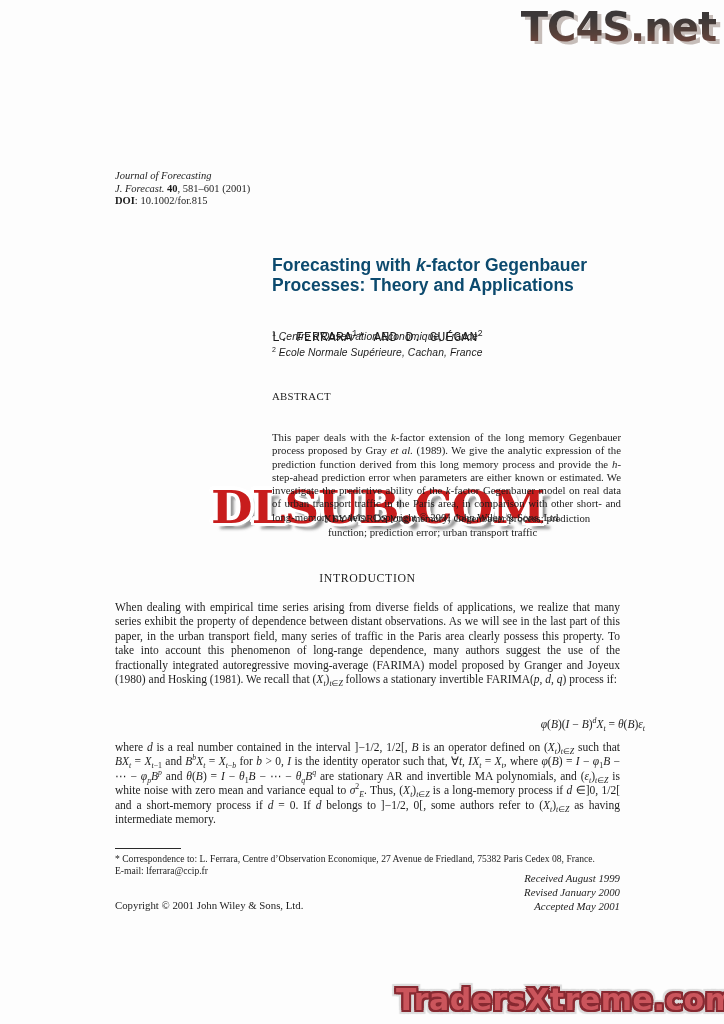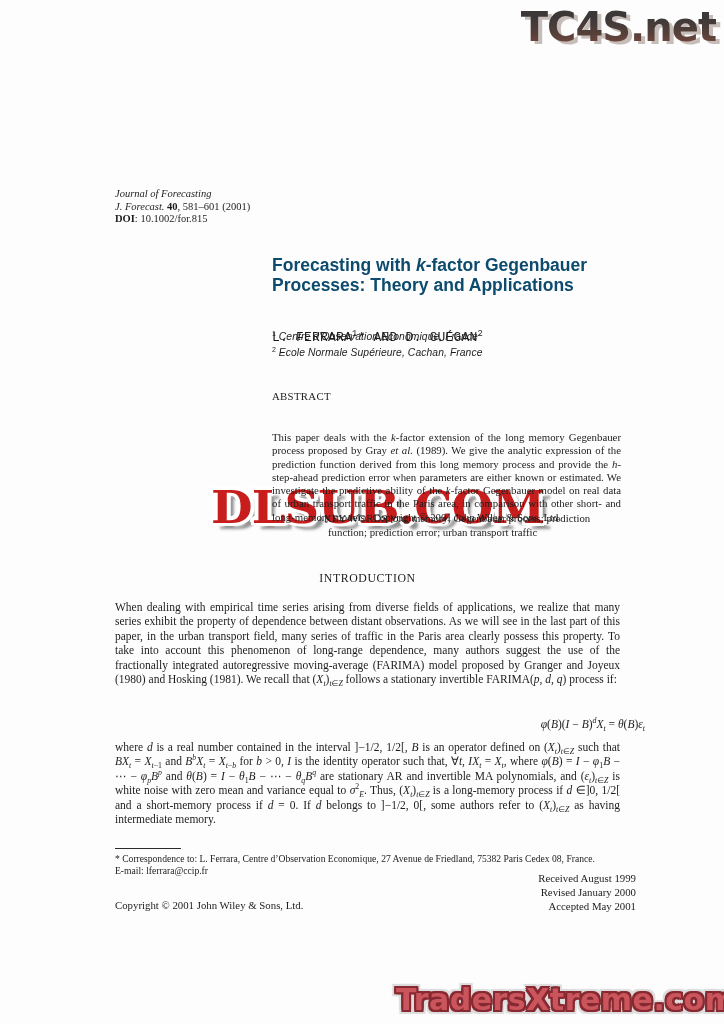--- a/index.html
+++ b/index.html
@@ -8,21 +8,21 @@
     background:#fdfdfd;
     position:relative;
     overflow:hidden;
     font-family:"Liberation Serif", serif;
     color:#1c1c1c;
     -webkit-font-smoothing:antialiased;
   }
   .abs{position:absolute;}
 
   
-  .journal-block{left:115px;top:170px;font-size:10.5px;line-height:12.6px;margin-top:18px;}
+  .journal-block{left:115px;top:170px;font-size:10.5px;line-height:12.6px;}
   .title-block{
     left:272px;top:256px;width:360px;
     font-family:"Liberation Sans", sans-serif;
     font-weight:bold;font-size:17.5px;line-height:19.5px;color:#0c4a6e;
   }
   .authors-line{
     left:272px;top:330px;
     font-family:Liberation Mono, monospace;
     font-size:13px;letter-spacing:.2px;
   }
@@ -49,22 +49,22 @@
   }
   .para2{top:740px;}
   .equation-row{
     left:115px;top:718px;width:530px;text-align:right;
     font-size:11.5px;
   }
 
   .footnote-rule{left:115px;top:848px;width:66px;height:1px;background:#2a2a2a;}
   .footnote{left:115px;top:853px;width:512px;font-size:9.6px;line-height:11.8px;}
   .dates-block{
-    right:88px;top:871px;text-align:right;
-    font-size:10.8px;line-height:14px;
+    right:104px;top:871px;text-align:right;
+    font-style:italic;font-size:10.8px;line-height:14px;
   }
   .copyright-line{left:115px;top:899px;font-size:10.8px;}
 
   sup{font-size:.68em;vertical-align:super;line-height:0;}
   sub{font-size:.68em;vertical-align:sub;line-height:0;}
 
   
   .wm-tc4s{
     top:4px;right:8px;
     font-family:"DejaVu Sans","Liberation Sans",sans-serif;

